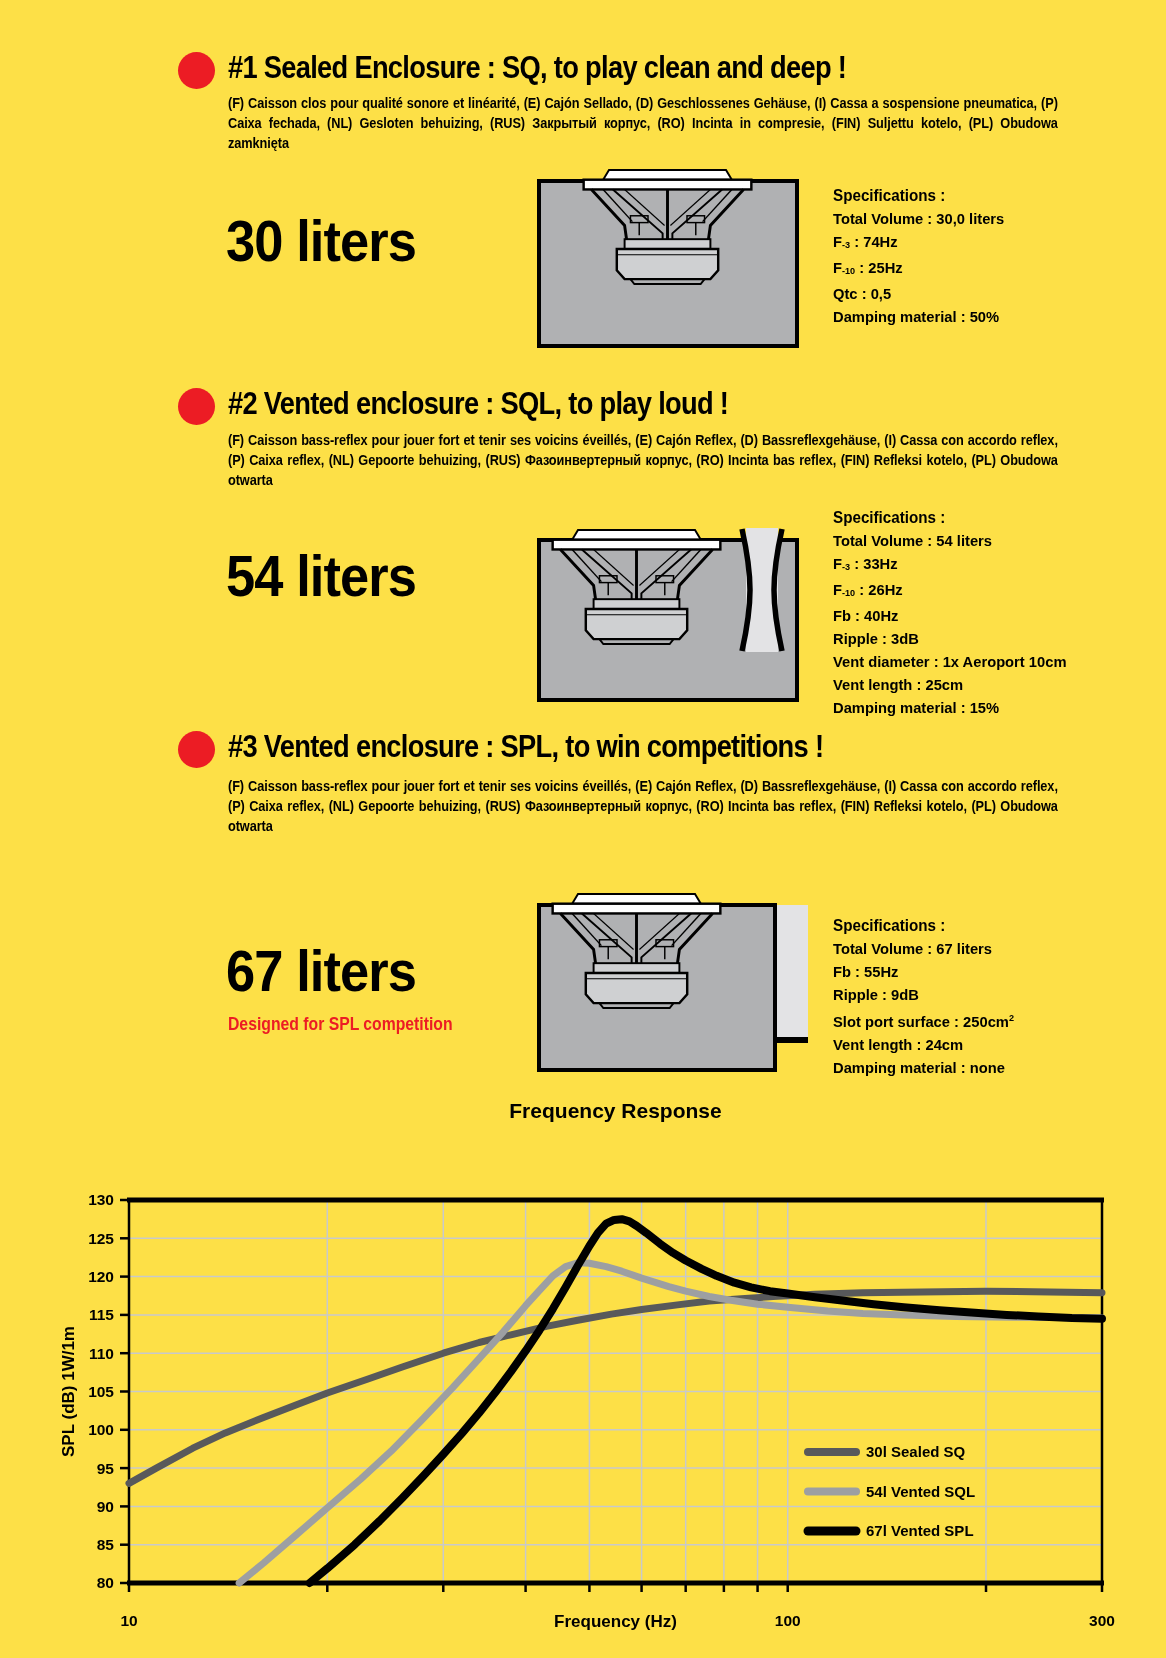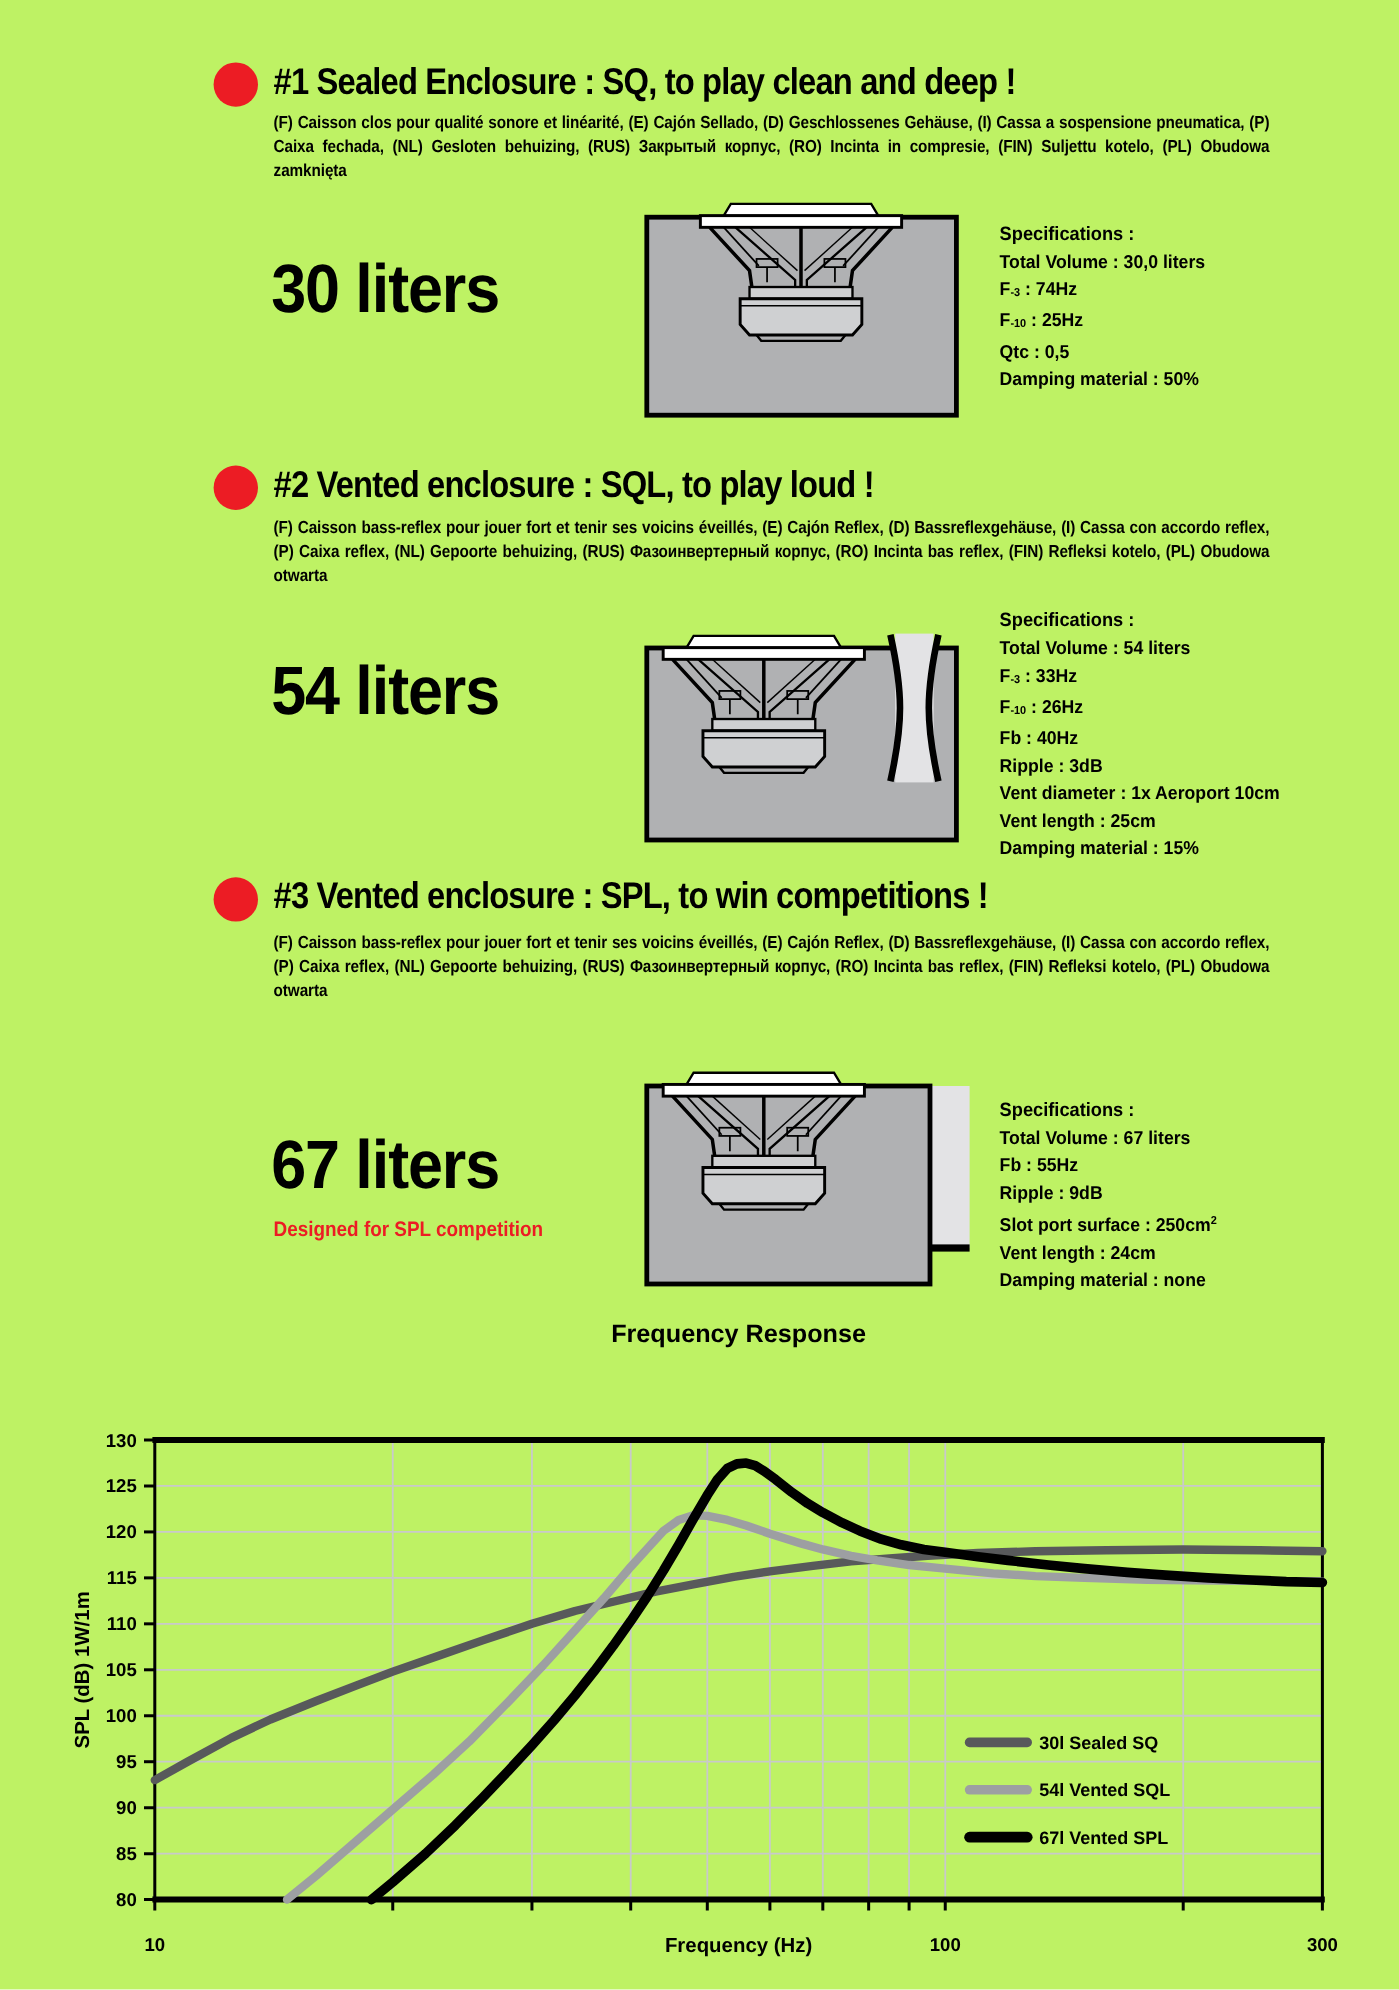--- a/index.html
+++ b/index.html
@@ -1,16 +1,16 @@
 <!DOCTYPE html>
 <html><head>
 <meta charset="utf-8">
 <style>
   html,body{margin:0;padding:0;background:#fff;}
-  #page{position:relative;width:1166px;height:1658px;background:#bef264;overflow:hidden;
+  #page{position:relative;width:1166px;height:1658px;background:#fde047;overflow:hidden;
         font-family:"Liberation Sans","DejaVu Sans",sans-serif;color:#000;}
 
   .bullet{position:absolute;left:178px;width:37px;height:37px;border-radius:50%;
           background:var(--accent,#ec1c24);}
   .sec-title{position:absolute;left:228px;font-size:31px;font-weight:bold;letter-spacing:-0.8px;
              white-space:nowrap;transform:scaleX(0.88);transform-origin:left top;}
   .sec-desc{position:absolute;left:228px;width:943px;font-size:14.5px;font-weight:600;
             line-height:20px;text-align:justify;letter-spacing:-0.1px;
             transform:scaleX(0.88);transform-origin:left top;}
   .liters{position:absolute;left:226px;font-size:57px;font-weight:bold;letter-spacing:-1px;

